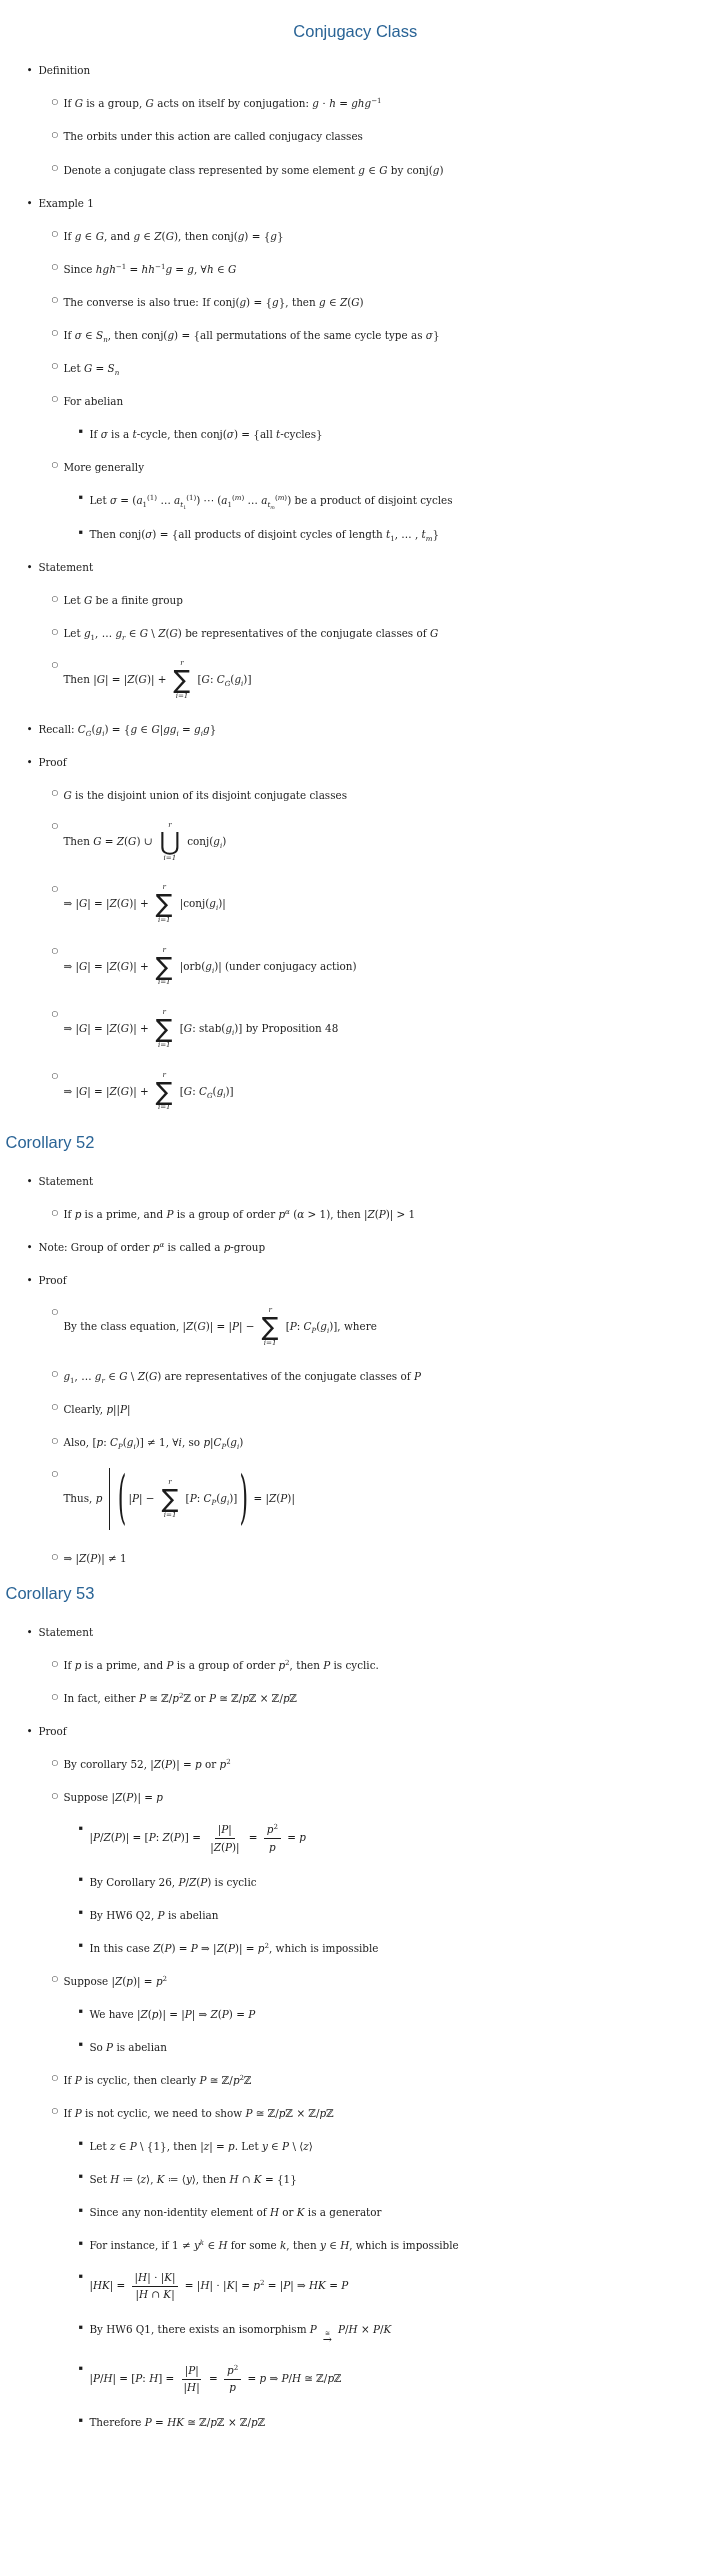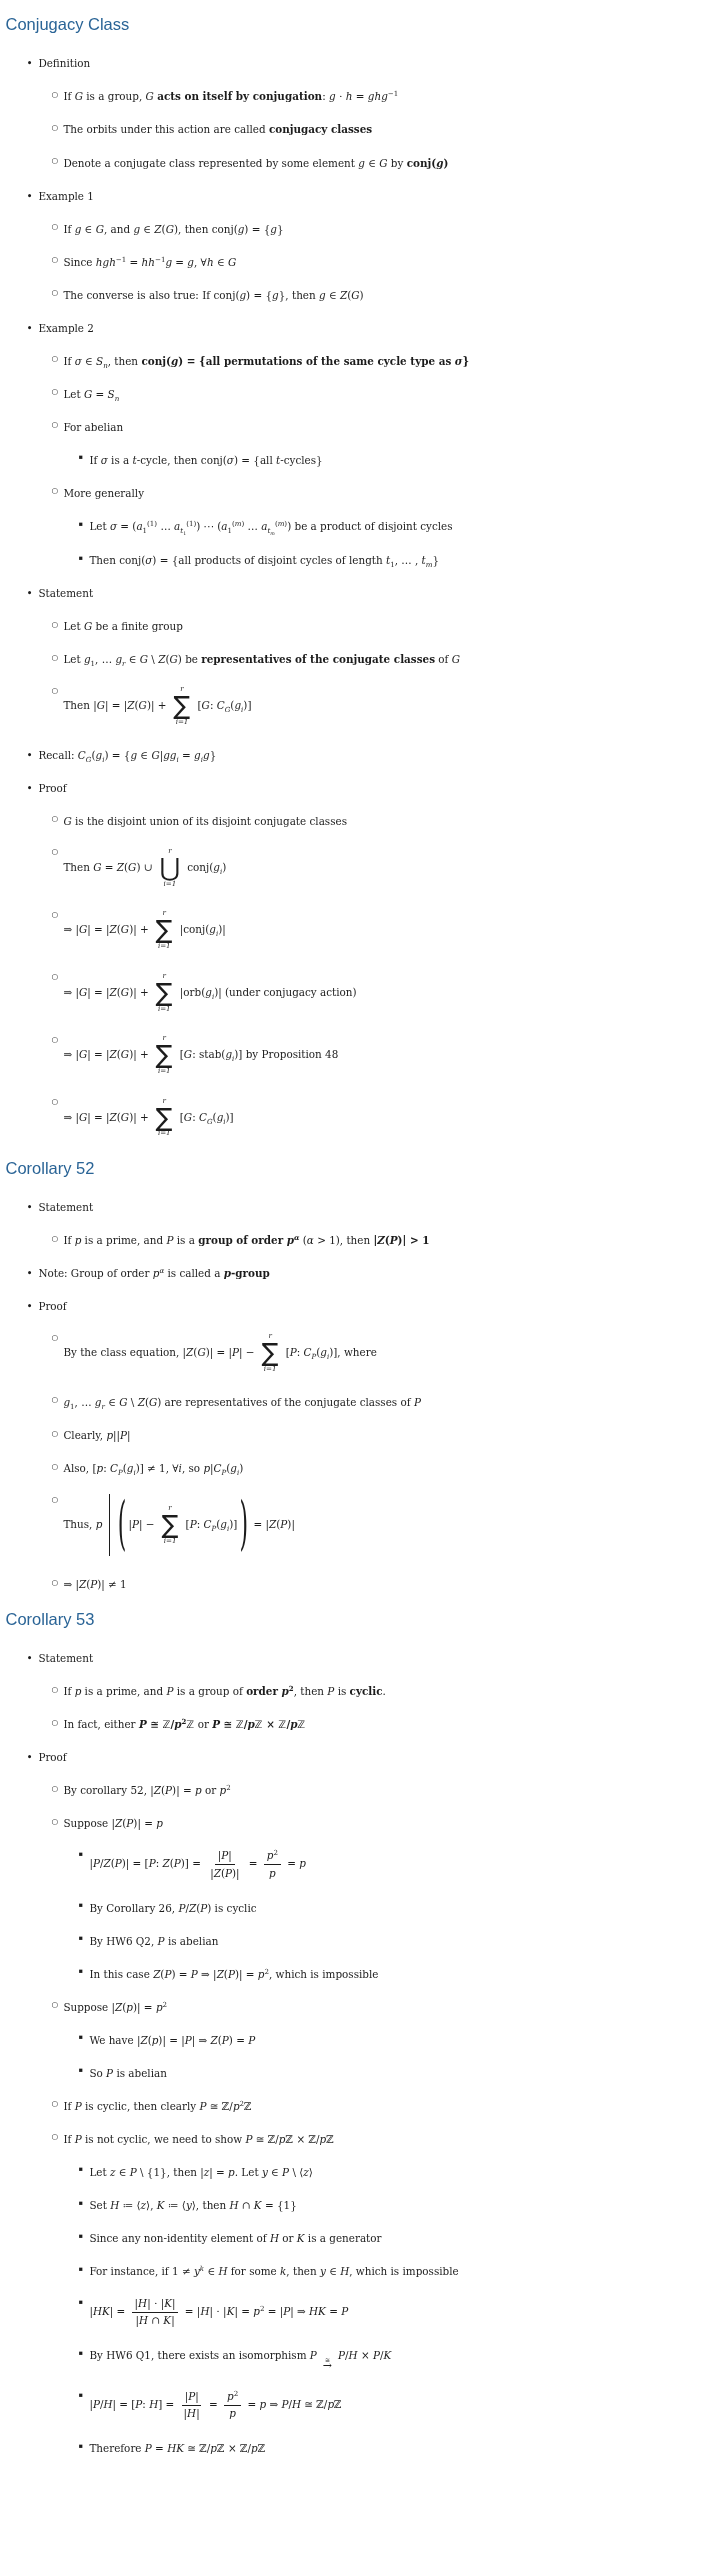--- a/index.html
+++ b/index.html
@@ -7,30 +7,30 @@
     width:705px;height:2576px;overflow:hidden;background:#ffffff;
     font-family:"DejaVu Serif","Liberation Serif","DejaVu Sans",serif;
     font-size:10.4px;color:var(--text,#1c1c1c);
   }
   .page{padding:4.4px 0 0 4.4px;}
   .h{
     font-family:"Liberation Sans","DejaVu Sans",sans-serif;
     font-weight:400;font-size:16.5px;color:var(--heading,#2a6496);
     margin:14.3px 0 22px 1.1px;line-height:1.15;
   }
-  section:first-child .h{margin-top:11px;}
+  section:first-child .h{margin-top:18px;text-align:center;}
   .li{position:relative;line-height:1.38;margin:0 0 18.7px 0;white-space:nowrap;}
   .li.disp{margin-bottom:21px;}
   .l1{margin-left:21px;padding-left:13px;margin-top:10px;}
   .l2{margin-left:47px;padding-left:12px;}
   .l3{margin-left:73px;padding-left:12px;}
   .l1::before{content:"•";position:absolute;left:1.1px;top:0px;font-size:10.4px;}
   .l2::before{content:"○";position:absolute;left:0px;top:0.5px;font-size:7.7px;}
   .l3::before{content:"▪";position:absolute;left:1.1px;top:0.5px;font-size:6.6px;}
-  b{font-weight:bold;}
+  b{font-weight:normal;}
   i{font-style:italic;}
   sub,sup{font-size:68%;line-height:0;}
   .bigop{display:inline-flex;flex-direction:column;align-items:center;vertical-align:middle;margin:0 3.8px;}
   .bigop .lim{font-size:7.1px;font-style:italic;line-height:1.25;}
   .bigop .op{font-size:25px;line-height:0.95;font-family:"DejaVu Sans","Liberation Sans",sans-serif;}
   .frac{display:inline-flex;flex-direction:column;align-items:center;vertical-align:middle;margin:0 3.3px;line-height:1.25;}
   .frac .num{border-bottom:0.8px solid #1c1c1c;padding:0 2.7px 1.6px;}
   .frac .den{padding:1.6px 2.7px 0;}
   .bigp{display:inline-block;font-size:22px;line-height:1;transform:scaleY(2.6);vertical-align:middle;margin:0 2.2px;font-weight:300;}
   .bigbar{display:inline-block;width:1.1px;height:62px;background:#1c1c1c;vertical-align:middle;margin:0 5.5px 0 3.3px;}
@@ -46,21 +46,20 @@
     <h1 class="h">Conjugacy Class</h1>
     <div class="items">
         <div class="li l1">Definition</div>
         <div class="li l2">If <i>G</i> is a group, <i>G</i> <b>acts on itself by conjugation</b>: <i>g</i> ⋅ <i>h</i> = <i>ghg</i><sup>−1</sup></div>
         <div class="li l2">The orbits under this action are called <b>conjugacy classes</b></div>
         <div class="li l2">Denote a conjugate class represented by some element <i>g</i> ∈ <i>G</i> by <b>conj(<i>g</i>)</b></div>
         <div class="li l1">Example 1</div>
         <div class="li l2">If <i>g</i> ∈ <i>G</i>, and <i>g</i> ∈ <i>Z</i>(<i>G</i>), then conj(<i>g</i>) = {<i>g</i>}</div>
         <div class="li l2">Since <i>hgh</i><sup>−1</sup> = <i>hh</i><sup>−1</sup><i>g</i> = <i>g</i>, ∀<i>h</i> ∈ <i>G</i></div>
         <div class="li l2">The converse is also true: If conj(<i>g</i>) = {<i>g</i>}, then <i>g</i> ∈ <i>Z</i>(<i>G</i>)</div>
-        <div class="li l1">Example 2</div>
         <div class="li l2">If <i>σ</i> ∈ <i>S</i><sub><i>n</i></sub>, then <b>conj(<i>g</i>) = {all permutations of the same cycle type as <i>σ</i>}</b></div>
         <div class="li l2">Let <i>G</i> = <i>S</i><sub><i>n</i></sub></div>
         <div class="li l2">For abelian</div>
         <div class="li l3">If <i>σ</i> is a <i>t</i>-cycle, then conj(<i>σ</i>) = {all <i>t</i>-cycles}</div>
         <div class="li l2">More generally</div>
         <div class="li l3">Let <i>σ</i> = (<i>a</i><sub>1</sub><sup>(1)</sup> … <i>a</i><sub><i>t</i><sub>1</sub></sub><sup>(1)</sup>) ⋯ (<i>a</i><sub>1</sub><sup>(<i>m</i>)</sup> … <i>a</i><sub><i>t</i><sub><i>m</i></sub></sub><sup>(<i>m</i>)</sup>) be a product of disjoint cycles</div>
         <div class="li l3">Then conj(<i>σ</i>) = {all products of disjoint cycles of length <i>t</i><sub>1</sub>, … , <i>t</i><sub><i>m</i></sub>}</div>
       </div>
   </section>
   <section>

